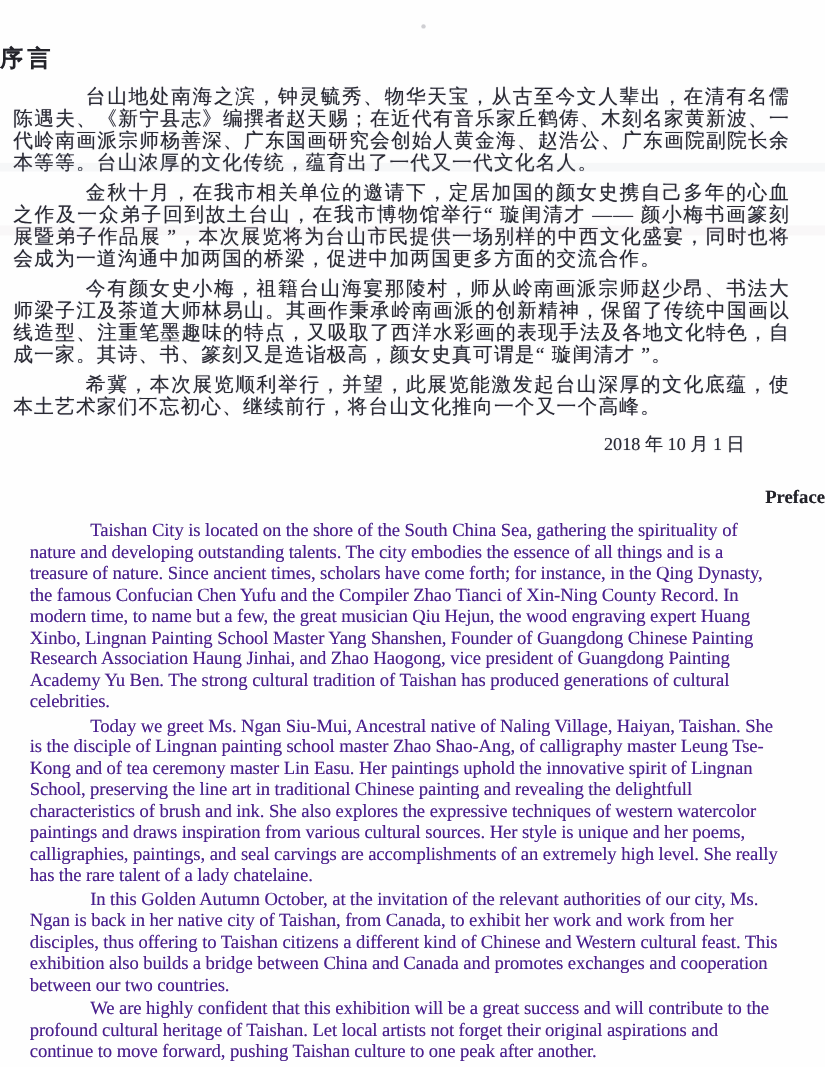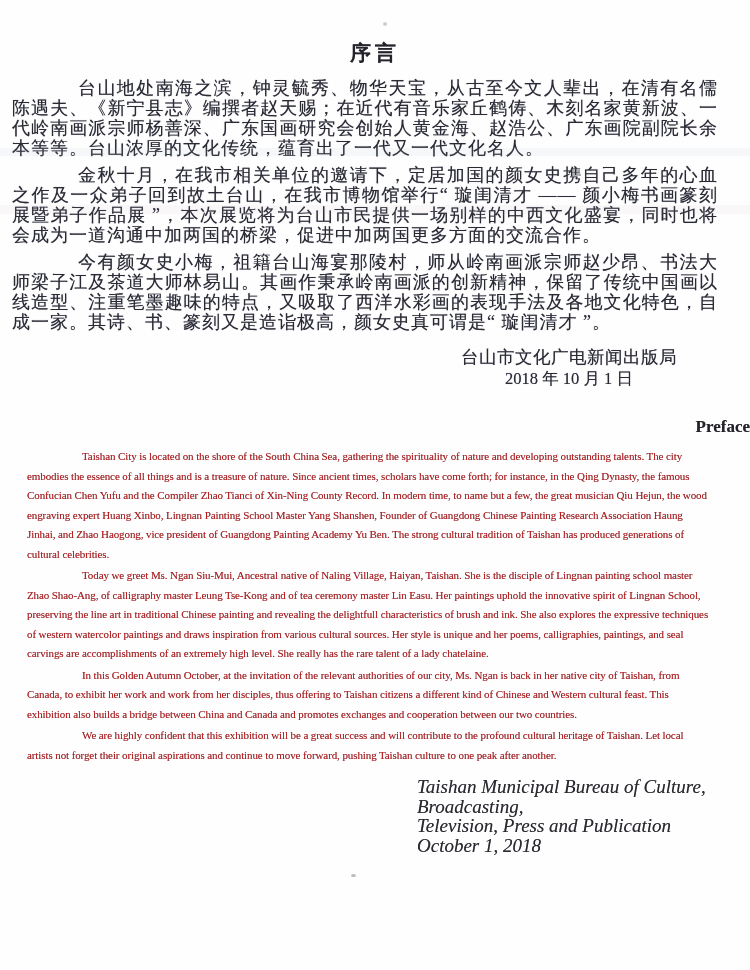--- a/index.html
+++ b/index.html
@@ -20,21 +20,20 @@
   .scan-band { position: absolute; left: 0; width: 100%; pointer-events: none; }
   .band-a { top: 148px; height: 8px; background: rgba(165,172,190,0.09); }
   .band-b { top: 205px; height: 9px; background: rgba(190,160,165,0.07); }
   .artifact { position: absolute; border-radius: 50%; pointer-events: none; }
   .dot-a { left: 383px; top: 22px; width: 4px; height: 4px; background: rgba(120,120,132,0.35); filter: blur(0.5px); }
   .dot-b { left: 351px; top: 874px; width: 5px; height: 3px; background: rgba(105,105,118,0.45); filter: blur(0.4px); }
 
   
   .cn-title {
     margin: 40px 0 0 0;
-    text-align: center;
     font-size: 21px;
     font-weight: bold;
     letter-spacing: 4px;
     line-height: 26px;
     color: #232329;
     text-shadow: 0 0 0.6px rgba(45,45,70,0.55);
   }
   .cn-body {
     margin: 12px 0 0 12px;
     width: 706px;
@@ -75,24 +74,24 @@
     text-align: right;
     font-size: 17px;
     font-weight: bold;
     line-height: 22px;
     color: #232329;
     text-shadow: 0 0 0.4px rgba(40,40,60,0.5);
   }
   .en-body {
     margin: 9px 40px 0 27px;
     width: 683px;
-    font-size: 11px;
+    font-size: 17px;
     line-height: 19.5px;
     letter-spacing: -0.1px;
-    color: #b91c1c;
+    color: #4c1d95;
     text-shadow: 0 0 0.4px rgba(40,40,60,0.5);
   }
   .en-body p {
     margin: 0 0 2px 0;
     text-indent: 55px;
   }
   .en-signature {
     margin: 12px 0 0 417px;
     font-style: italic;
     font-size: 19px;
@@ -111,24 +110,24 @@
   <div class="scan-band band-b"></div>
   <div class="artifact dot-a"></div>
   <div class="artifact dot-b"></div>
 
   <div class="cn-section">
     <h1 class="cn-title">序言</h1>
     <div class="cn-body">
       <p>台山地处南海之滨，钟灵毓秀、物华天宝，从古至今文人辈出，在清有名儒陈遇夫、《新宁县志》编撰者赵天赐；在近代有音乐家丘鹤俦、木刻名家黄新波、一代岭南画派宗师杨善深、广东国画研究会创始人黄金海、赵浩公、广东画院副院长余本等等。台山浓厚的文化传统，蕴育出了一代又一代文化名人。</p>
       <p>金秋十月，在我市相关单位的邀请下，定居加国的颜女史携自己多年的心血之作及一众弟子回到故土台山，在我市博物馆举行“ 璇闺清才 —— 颜小梅书画篆刻展暨弟子作品展 ”，本次展览将为台山市民提供一场别样的中西文化盛宴，同时也将会成为一道沟通中加两国的桥梁，促进中加两国更多方面的交流合作。</p>
       <p>今有颜女史小梅，祖籍台山海宴那陵村，师从岭南画派宗师赵少昂、书法大师梁子江及茶道大师林易山。其画作秉承岭南画派的创新精神，保留了传统中国画以线造型、注重笔墨趣味的特点，又吸取了西洋水彩画的表现手法及各地文化特色，自成一家。其诗、书、篆刻又是造诣极高，颜女史真可谓是“ 璇闺清才 ”。</p>
+      <p>希冀，本次展览顺利举行，并望，此展览能激发起台山深厚的文化底蕴，使本土艺术家们不忘初心、继续前行，将台山文化推向一个又一个高峰。</p>
     </div>
     <div class="cn-signature">
       <div class="sig-inner">
-        <div class="cn-sig-org">台山市文化广电新闻出版局</div>
         <div class="cn-sig-date">2018 年 10 月 1 日</div>
       </div>
     </div>
   </div>
 
   <div class="en-section">
     <h2 class="en-title">Preface</h2>
     <div class="en-body">
       <p>Taishan City is located on the shore of the South China Sea, gathering the spirituality of nature and developing outstanding talents. The city embodies the essence of all things and is a treasure of nature. Since ancient times, scholars have come forth; for instance, in the Qing Dynasty, the famous Confucian Chen Yufu and the Compiler Zhao Tianci of Xin-Ning County Record. In modern time, to name but a few, the great musician Qiu Hejun, the wood engraving expert Huang Xinbo, Lingnan Painting School Master Yang Shanshen, Founder of Guangdong Chinese Painting Research Association Haung Jinhai, and Zhao Haogong, vice president of Guangdong Painting Academy Yu Ben. The strong cultural tradition of Taishan has produced generations of cultural celebrities.</p>
       <p>Today we greet Ms. Ngan Siu-Mui, Ancestral native of Naling Village, Haiyan, Taishan. She is the disciple of Lingnan painting school master Zhao Shao-Ang, of calligraphy master Leung Tse-Kong and of tea ceremony master Lin Easu. Her paintings uphold the innovative spirit of Lingnan School, preserving the line art in traditional Chinese painting and revealing the delightfull characteristics of brush and ink. She also explores the expressive techniques of western watercolor paintings and draws inspiration from various cultural sources. Her style is unique and her poems, calligraphies, paintings, and seal carvings are accomplishments of an extremely high level. She really has the rare talent of a lady chatelaine.</p>

